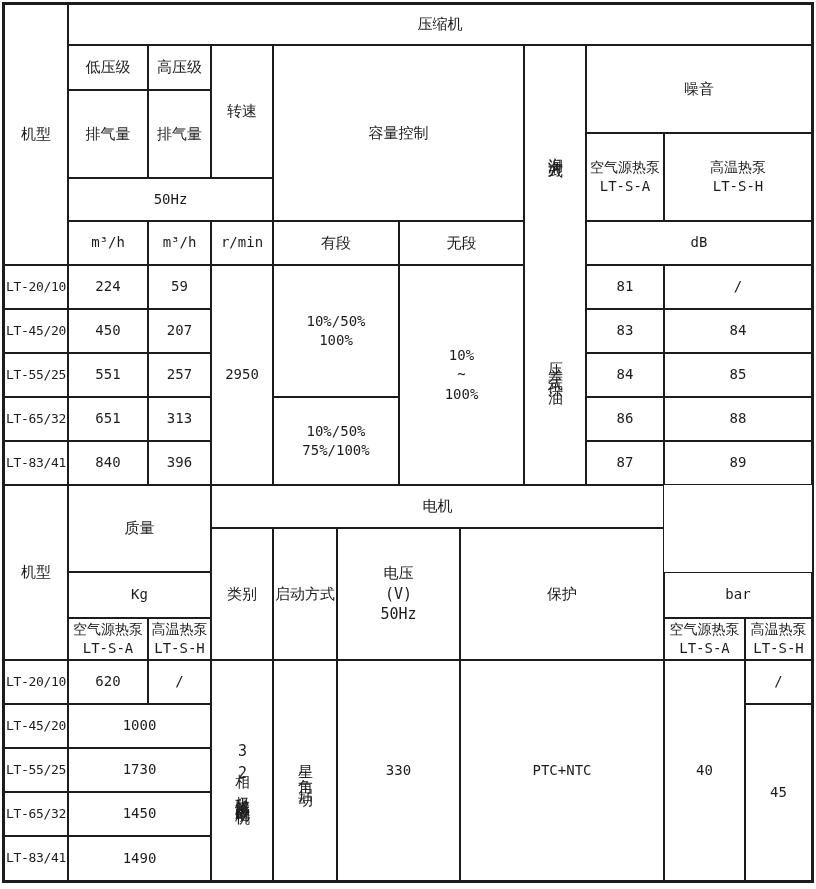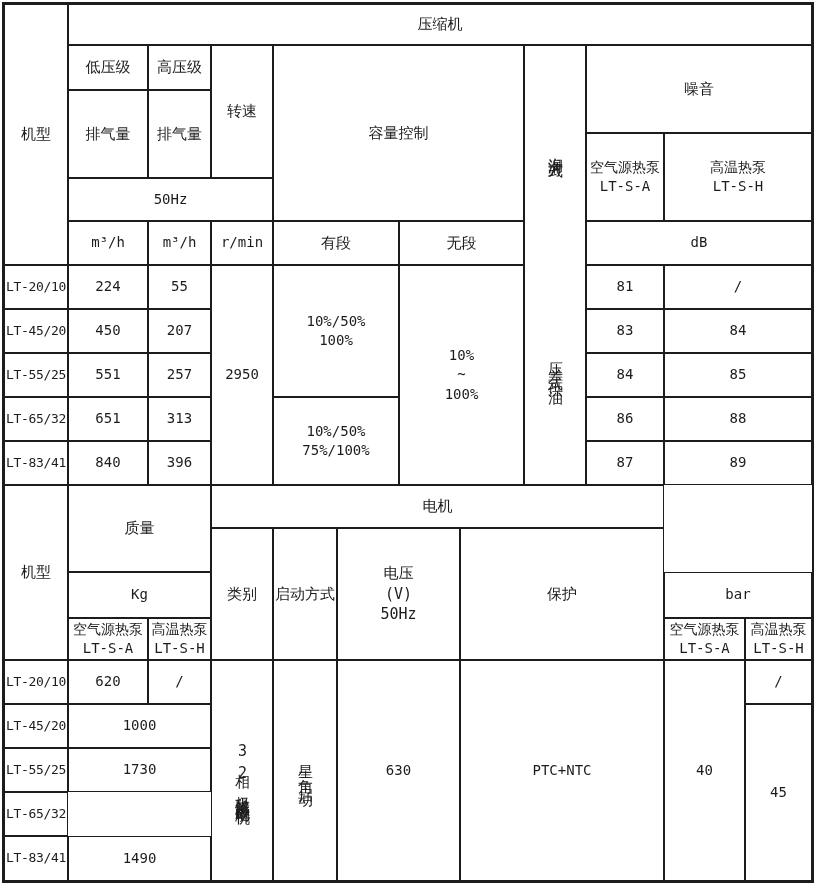--- a/index.html
+++ b/index.html
@@ -76,21 +76,21 @@
 
   <div class="c lat" style="grid-area:6/2/7/3">m³/h</div>
   <div class="c lat" style="grid-area:6/3/7/4">m³/h</div>
   <div class="c lat" style="grid-area:6/4/7/5">r/min</div>
   <div class="c" style="grid-area:6/5/7/7">有段</div>
   <div class="c" style="grid-area:6/7/7/9">无段</div>
   <div class="c lat" style="grid-area:6/10/7/13">dB</div>
 
   <div class="c mod" style="grid-area:7/1/8/2">LT-20/10</div>
   <div class="c lat" style="grid-area:7/2/8/3">224</div>
-  <div class="c lat" style="grid-area:7/3/8/4">55</div>
+  <div class="c lat" style="grid-area:7/3/8/4">59</div>
   <div class="c lat" style="grid-area:7/10/8/11">81</div>
   <div class="c lat" style="grid-area:7/11/8/13">/</div>
 
   <div class="c mod" style="grid-area:8/1/9/2">LT-45/20</div>
   <div class="c lat" style="grid-area:8/2/9/3">450</div>
   <div class="c lat" style="grid-area:8/3/9/4">207</div>
   <div class="c lat" style="grid-area:8/10/9/11">83</div>
   <div class="c lat" style="grid-area:8/11/9/13">84</div>
 
   <div class="c mod" style="grid-area:9/1/10/2">LT-55/25</div>
@@ -148,25 +148,26 @@
   <div class="c lat" style="grid-area:16/2/17/3">620</div>
   <div class="c lat" style="grid-area:16/3/17/4">/</div>
 
   <div class="c mod" style="grid-area:17/1/18/2">LT-45/20</div>
   <div class="c lat" style="grid-area:17/2/18/4">1000</div>
 
   <div class="c mod" style="grid-area:18/1/19/2">LT-55/25</div>
   <div class="c lat" style="grid-area:18/2/19/4">1730</div>
 
   <div class="c mod" style="grid-area:19/1/20/2">LT-65/32</div>
+  <div class="c lat" style="grid-area:19/2/20/4">1450</div>
 
   <div class="c mod" style="grid-area:20/1/21/2">LT-83/41</div>
   <div class="c lat" style="grid-area:20/2/21/4">1490</div>
 
   <div class="c vt" style="grid-area:16/4/21/5">3相2极鼠笼感应电动机</div>
   <div class="c vt vtw" style="grid-area:16/5/21/6">星三角启动</div>
-  <div class="c lat" style="grid-area:16/6/21/8">630</div>
+  <div class="c lat" style="grid-area:16/6/21/8">330</div>
   <div class="c lat" style="grid-area:16/8/21/11">PTC+NTC</div>
   <div class="c lat" style="grid-area:16/11/21/12">40</div>
   <div class="c lat" style="grid-area:16/12/17/13">/</div>
   <div class="c lat" style="grid-area:17/12/21/13">45</div>
 
 </div>
 
 </body></html>

